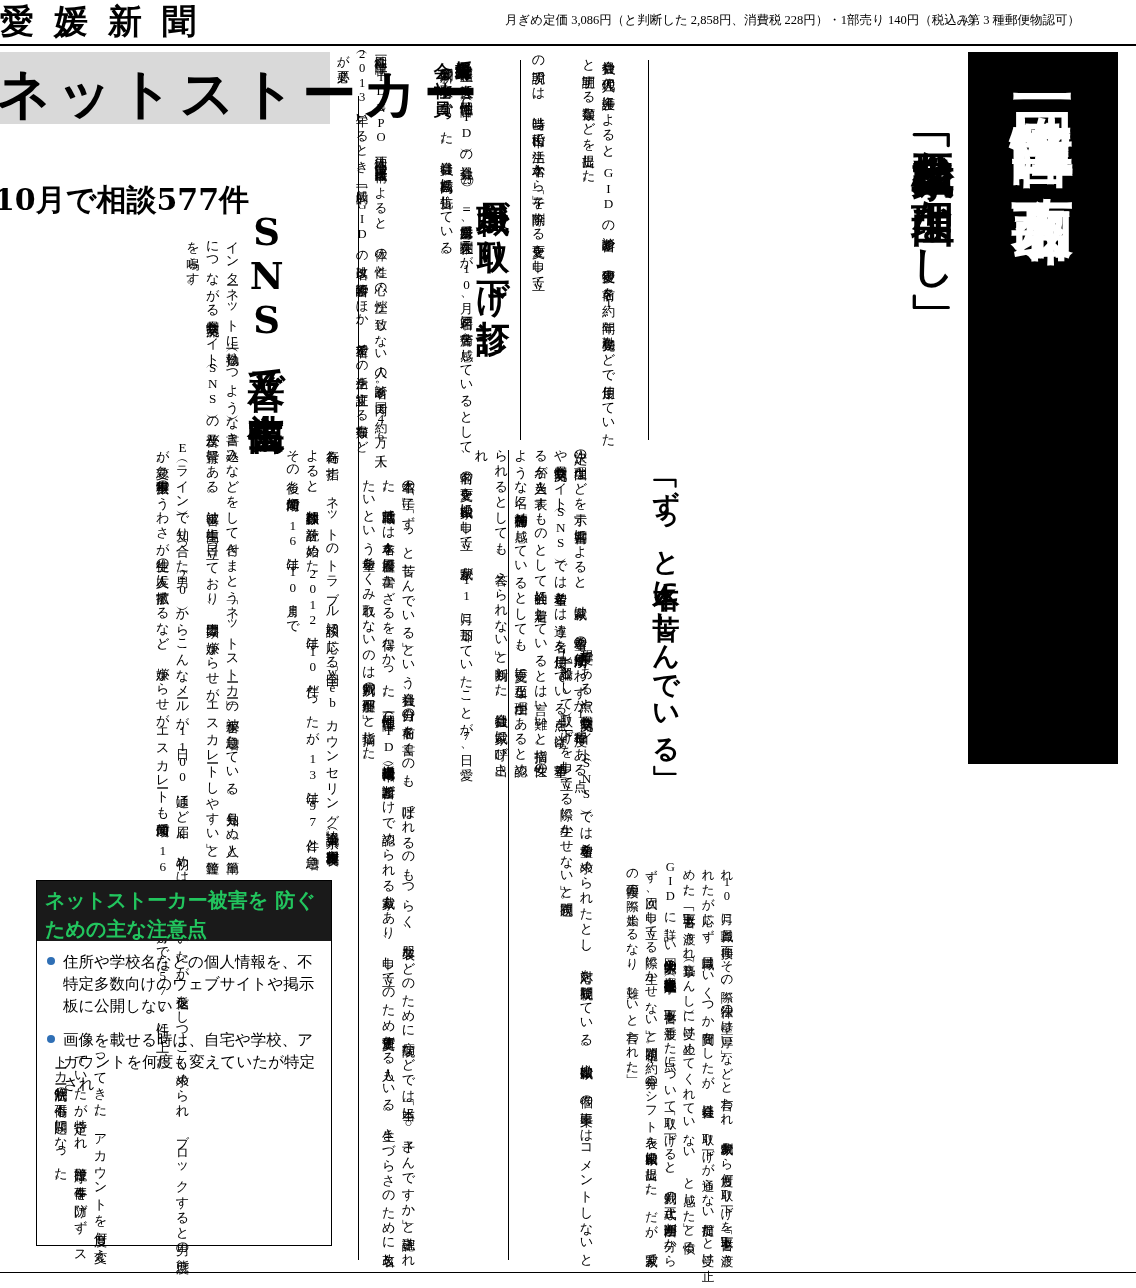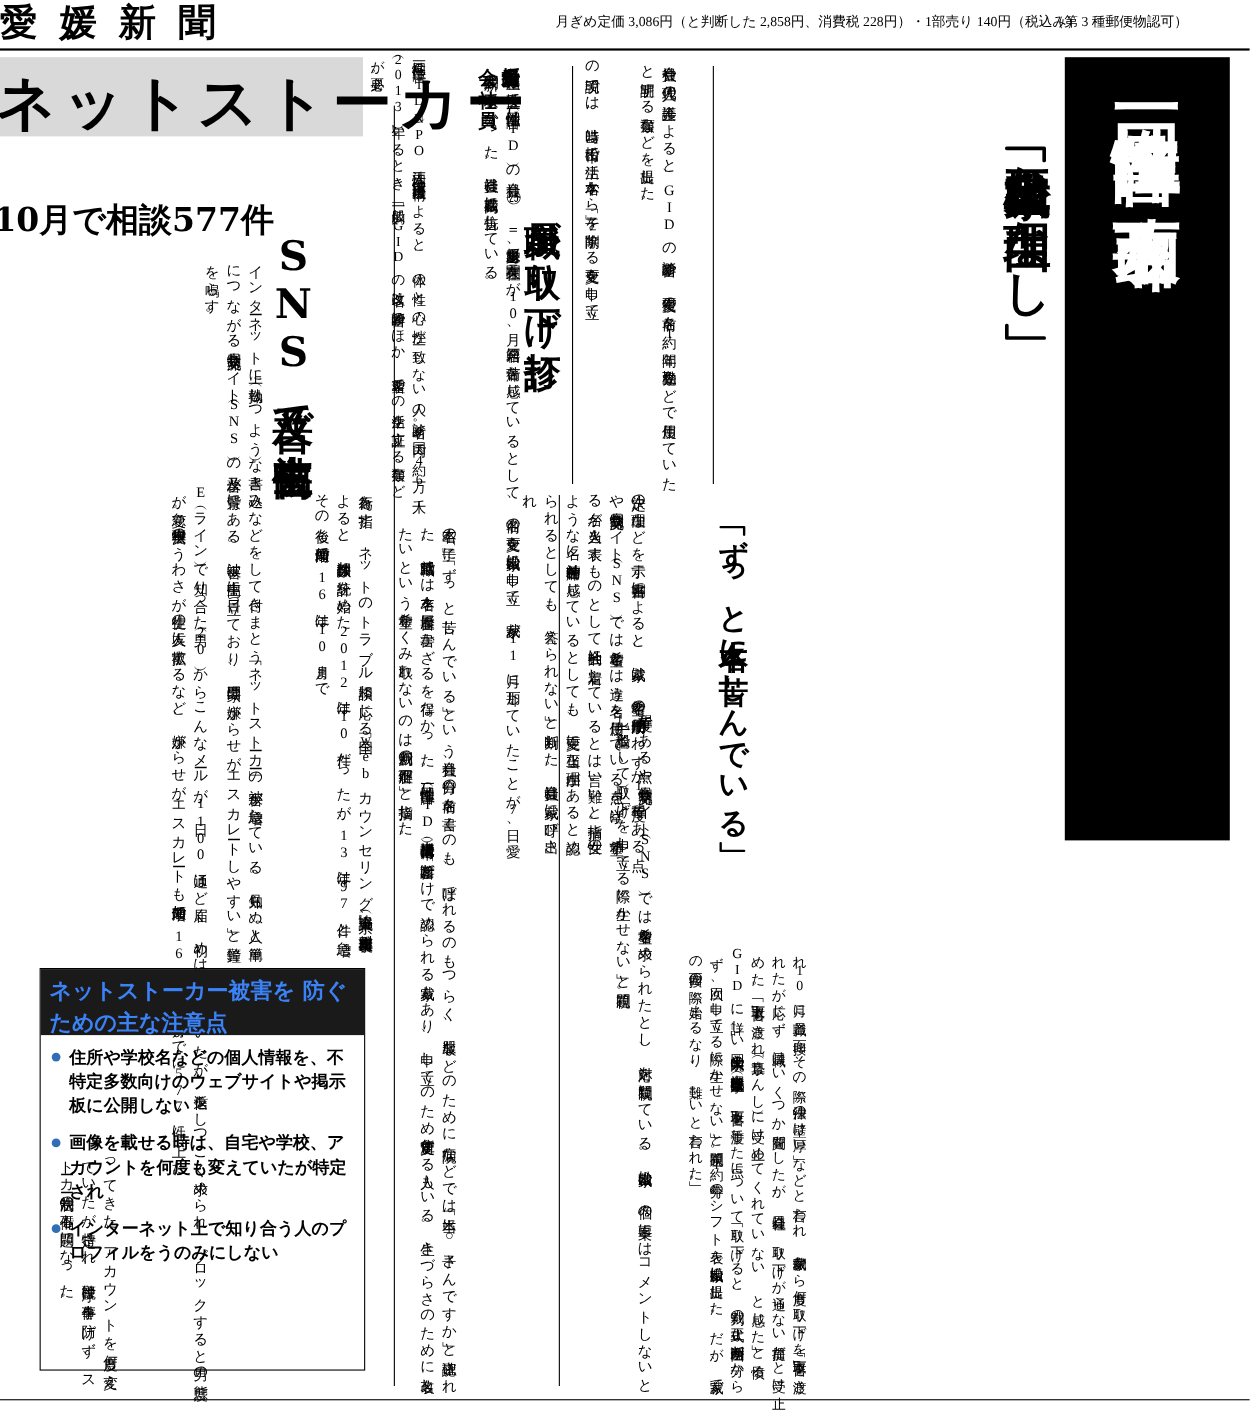--- a/index.html
+++ b/index.html
@@ -104,28 +104,28 @@
     font-family:"DejaVu Serif",serif;
   }
 
   
   .tips{
     position:absolute;left:36px;top:880px;width:296px;height:366px;
     border:1px solid #000;box-sizing:border-box;
   }
   .tips-title{
     position:absolute;left:0;top:0;width:294px;height:60px;
-    background:#1a1a1a;color:#3b82f6;
+    background:#1a1a1a;color:#22c55e;
     font-size:20px;font-weight:bold;line-height:1.45;
     padding:5px 8px;box-sizing:border-box;
     font-family:"DejaVu Serif",serif;
   }
   .tips-list{
     position:absolute;left:0;top:62px;width:294px;
-    padding:8px 10px 0 10px;box-sizing:border-box;font-weight:bold;
+    padding:8px 10px 0 10px;box-sizing:border-box;
   }
   .tip{
     position:relative;padding-left:16px;margin-bottom:12px;
     font-size:15.5px;line-height:1.42;
   }
   .tip:before{
     content:"";position:absolute;left:0;top:6px;
     width:8px;height:8px;border-radius:50%;
     background:#2f6fb5;
   }
@@ -189,19 +189,18 @@
   <div class="v col" style="left:232px;top:440px;height:420px;width:110px;">行為を指す。ネットのトラブル相談に応じる「全国webカウンセリング協議会」（東京、安川雅史理事長）によると、相談件数は統計を始めた2012年は10件だったが、13年は97件と急増。その後も増加傾向で、16年は10月まで</div>
 
   <div class="v col" style="left:30px;top:1046px;height:210px;width:80px;">ってきた。アカウントを何度も変えていたが特定され、警視庁は事件を防げず、ストーカー規制法の不備も問題になった。</div>
 
   <div class="tips">
     <div class="tips-title">ネットストーカー被害を
 防ぐための主な注意点</div>
     <div class="tips-list">
       <div class="tip">住所や学校名などの個人情報を、不特定多数向けのウェブサイトや掲示板に公開しない</div>
       <div class="tip">画像を載せる時は、自宅や学校、アカウントを何度も変えていたが特定され</div>
-      <div class="tip">インターネット上で知り合う人のプロフィルをうのみにしない</div>
     </div>
   </div>
 
   <div class="bottom-rule"></div>
 
 </div>
 
 </body></html>

